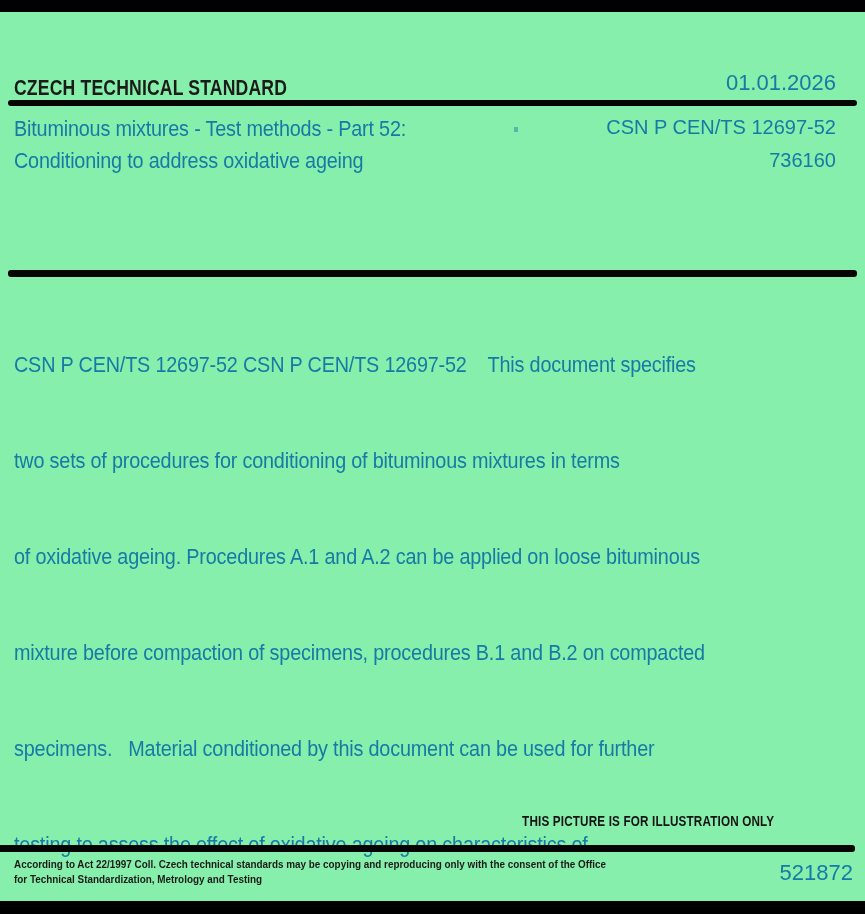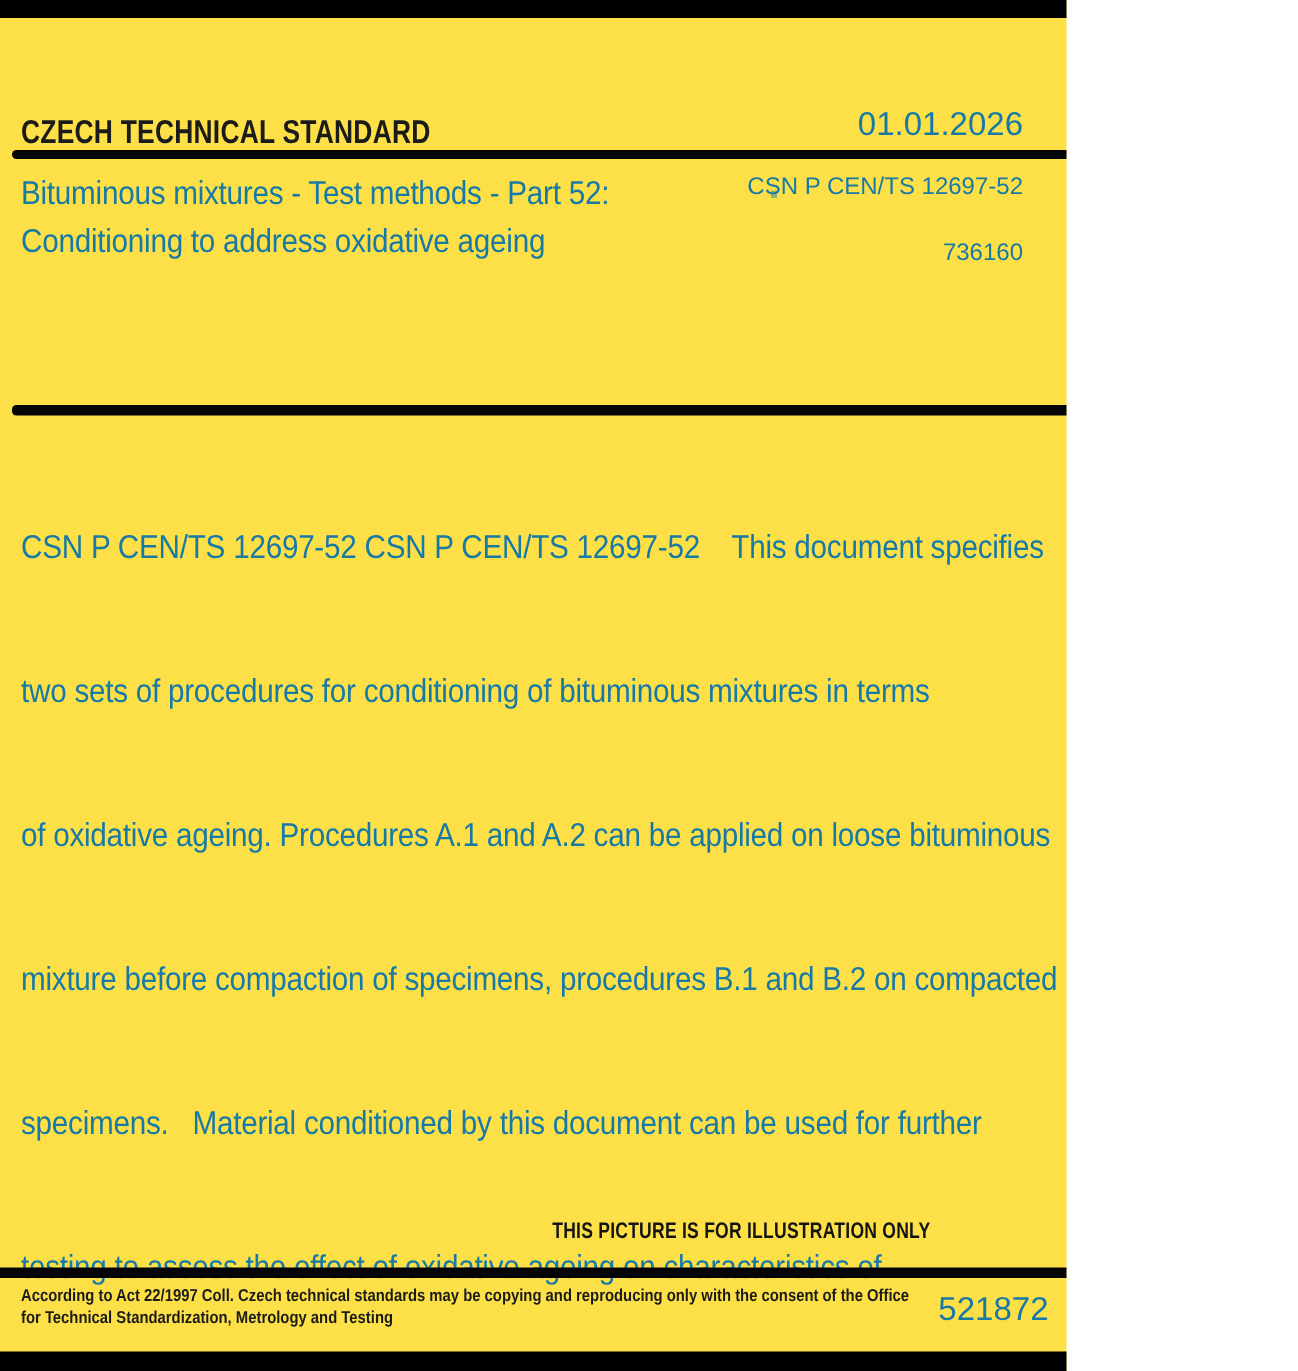--- a/index.html
+++ b/index.html
@@ -1,20 +1,20 @@
 <!DOCTYPE html>
 <html style="--accent: #1779A6;"><head>
 <meta charset="utf-8">
 <style>
   html, body { margin: 0; padding: 0; background: #ffffff; }
   .page {
     position: relative;
-    width: 711px;
+    width: 865px;
     height: 914px;
-    background: #fde047;
+    background: #86efac;
     overflow: hidden;
     font-family: "Liberation Sans", "DejaVu Sans", sans-serif;
     color: #1b1b19;
   }
   .edge-bar {
     position: absolute;
     left: 0;
     width: 865px;
     height: 12px;
     background: #000000;
@@ -60,26 +60,26 @@
     white-space: nowrap;
     transform: scaleX(0.90);
     transform-origin: left top;
   }
   .std-title.line1 { top: 116px; }
   .std-title.line2 { top: 148px; }
 
   .std-ref {
     position: absolute;
     right: 29px;
-    font-size: 16px;
+    font-size: 20px;
     color: var(--accent);
     white-space: nowrap;
   }
   .std-ref.line1 { top: 116px; }
-  .std-ref.line2 { top: 160px; }
+  .std-ref.line2 { top: 149px; }
 
   .sep-dot {
     position: absolute;
     left: 514px;
     top: 127px;
     width: 4px;
     height: 5px;
     background: var(--accent);
     opacity: 0.45;
   }

